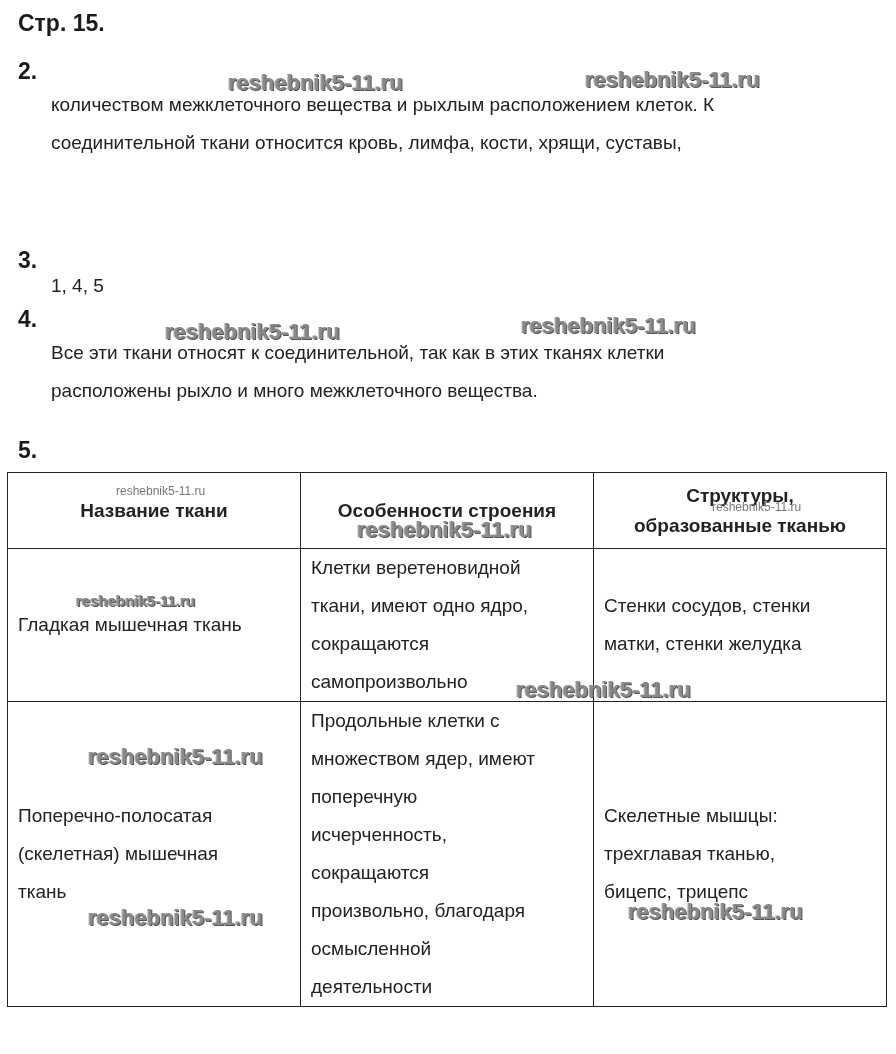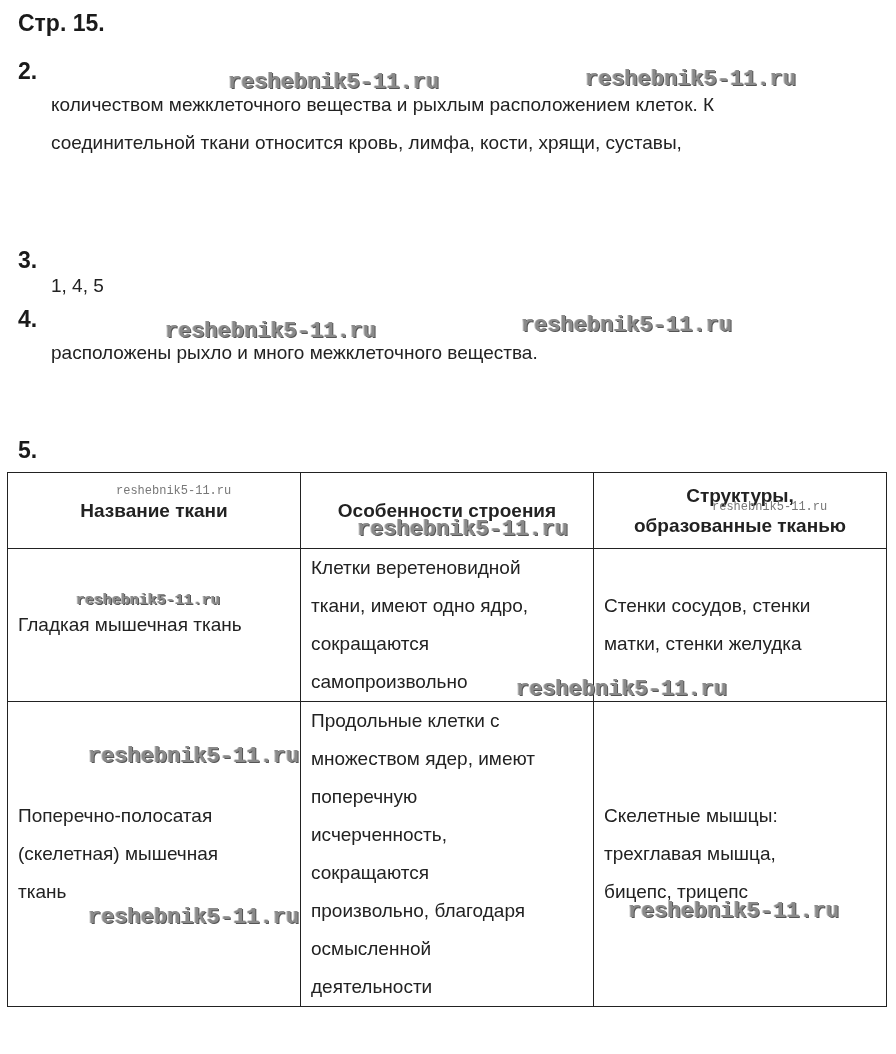--- a/index.html
+++ b/index.html
@@ -1,21 +1,21 @@
 <!DOCTYPE html>
 <html><head>
 <meta charset="utf-8">
 <style>
   html,body{margin:0;padding:0;background:#fff;}
   body{width:896px;height:1054px;position:relative;overflow:hidden;
        font-family:"Liberation Sans",sans-serif;color:#1a1a1a;}
   .abs{position:absolute;}
   .h{font-weight:bold;font-size:23px;color:#1a1a1a;}
   .p{font-size:19px;line-height:38px;color:#222;}
-  .wm{position:absolute;font-family:Liberation Mono, monospace;font-weight:bold;
+  .wm{position:absolute;font-family:Liberation Sans, sans-serif;font-weight:bold;
       color:#8a8a8a;letter-spacing:0px;text-shadow:1px 1px 0 #555,-1px 0 0 #bbb;white-space:nowrap;text-align:center;}
   .wm.big{font-size:22px;}
   .wm.small{font-size:12px;color:#777;text-shadow:none;font-weight:normal;}
   table{position:absolute;left:7px;top:472px;width:880px;border-collapse:collapse;}
   td,th{border:1.5px solid #222;vertical-align:middle;padding:0 10px;font-size:19px;
         font-family:"Liberation Sans",sans-serif;color:#222;}
   th{font-weight:bold;text-align:center;height:75px;line-height:24px;}
   td{line-height:38px;}
   td.c1{width:272px;}
   td.c2{width:272px;}
@@ -31,20 +31,21 @@
   <div>соединительной ткани относится кровь, лимфа, кости, хрящи, суставы,</div>
 </div>
 
 <div class="abs h" style="left:18px;top:247px;">3.</div>
 <div class="abs p" style="left:51px;top:267px;">
   <div>1, 4, 5</div>
 </div>
 
 <div class="abs h" style="left:18px;top:306px;">4.</div>
 <div class="abs p" style="left:51px;top:334px;">
+  <div>Все эти ткани относят к соединительной, так как в этих тканях клетки</div>
   <div>расположены рыхло и много межклеточного вещества.</div>
 </div>
 
 <div class="abs h" style="left:18px;top:437px;">5.</div>
 
 <table>
   <tbody>
       <tr>
     <th style="width:272px;">Название ткани</th>
     <th style="width:272px;">Особенности строения</th>
@@ -79,21 +80,21 @@
       <div>множеством ядер, имеют</div>
       <div>поперечную</div>
       <div>исчерченность,</div>
       <div>сокращаются</div>
       <div>произвольно, благодаря</div>
       <div>осмысленной</div>
       <div>деятельности</div>
     </td>
     <td>
       <div>Скелетные мышцы:</div>
-      <div>трехглавая мышца,</div>
+      <div>трехглавая тканью,</div>
       <div>бицепс, трицепс</div>
     </td>
   </tr>
 </tbody>
   </table>
 
 <div class="wm big" style="left:228px;top:70px;">reshebnik5-11.ru</div>
 <div class="wm big" style="left:585px;top:67px;">reshebnik5-11.ru</div>
 <div class="wm big" style="left:165px;top:319px;">reshebnik5-11.ru</div>
 <div class="wm big" style="left:521px;top:313px;">reshebnik5-11.ru</div>

